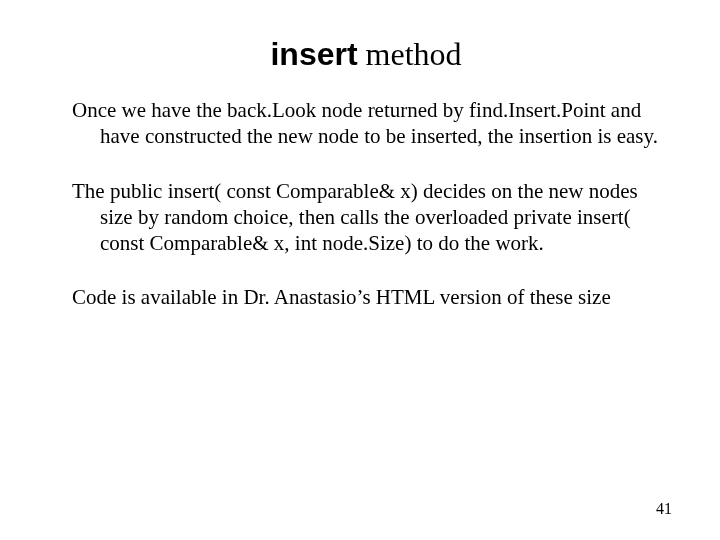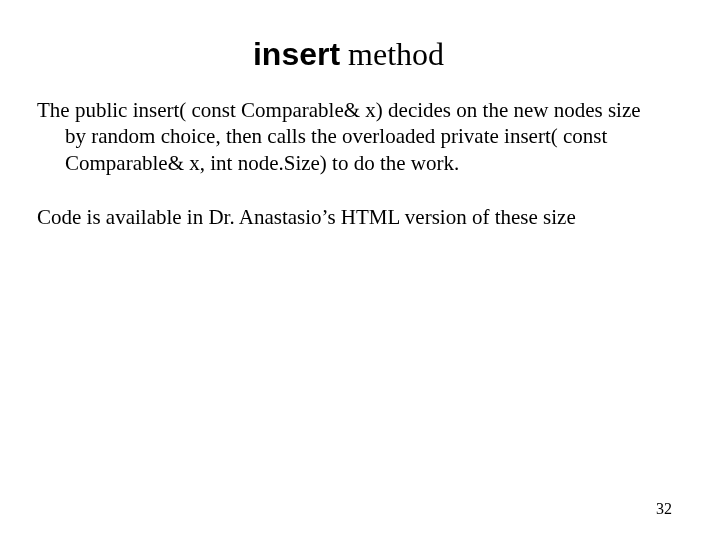--- a/index.html
+++ b/index.html
@@ -9,21 +9,21 @@
     height: 540px;
     background: #ffffff;
     font-family: "Times New Roman", Times, serif;
     color: #000;
     position: relative;
   }
   .slide {
     box-sizing: border-box;
     width: 720px;
     height: 540px;
-    padding: 30px 60px 30px 37px;
+    padding: 30px 60px 30px 72px;
     position: relative;
   }
   .title {
     text-align: center;
     font-size: 32px;
     margin-top: 6px;
     margin-bottom: 24px;
     font-weight: normal;
   }
   .title .mono {
@@ -51,20 +51,21 @@
 </style>
 </head>
 <body>
 
 <div class="slide">
 
   <div class="title">
     <span class="mono">insert</span><span> method</span>
   </div>
 
+  <div class="para hang">Once we have the back.Look node returned by find.Insert.Point and have constructed the new node to be inserted, the insertion is easy.</div>
 
   <div class="para hang">The public insert( const Comparable&amp; x) decides on the new nodes size by random choice, then calls the overloaded private insert( const Comparable&amp; x, int node.Size) to do the work.</div>
 
   <div class="para hang">Code is available in Dr. Anastasio’s HTML version of these size</div>
 
-  <div class="page-number">32</div>
+  <div class="page-number">41</div>
 
 </div>
 
 </body></html>

